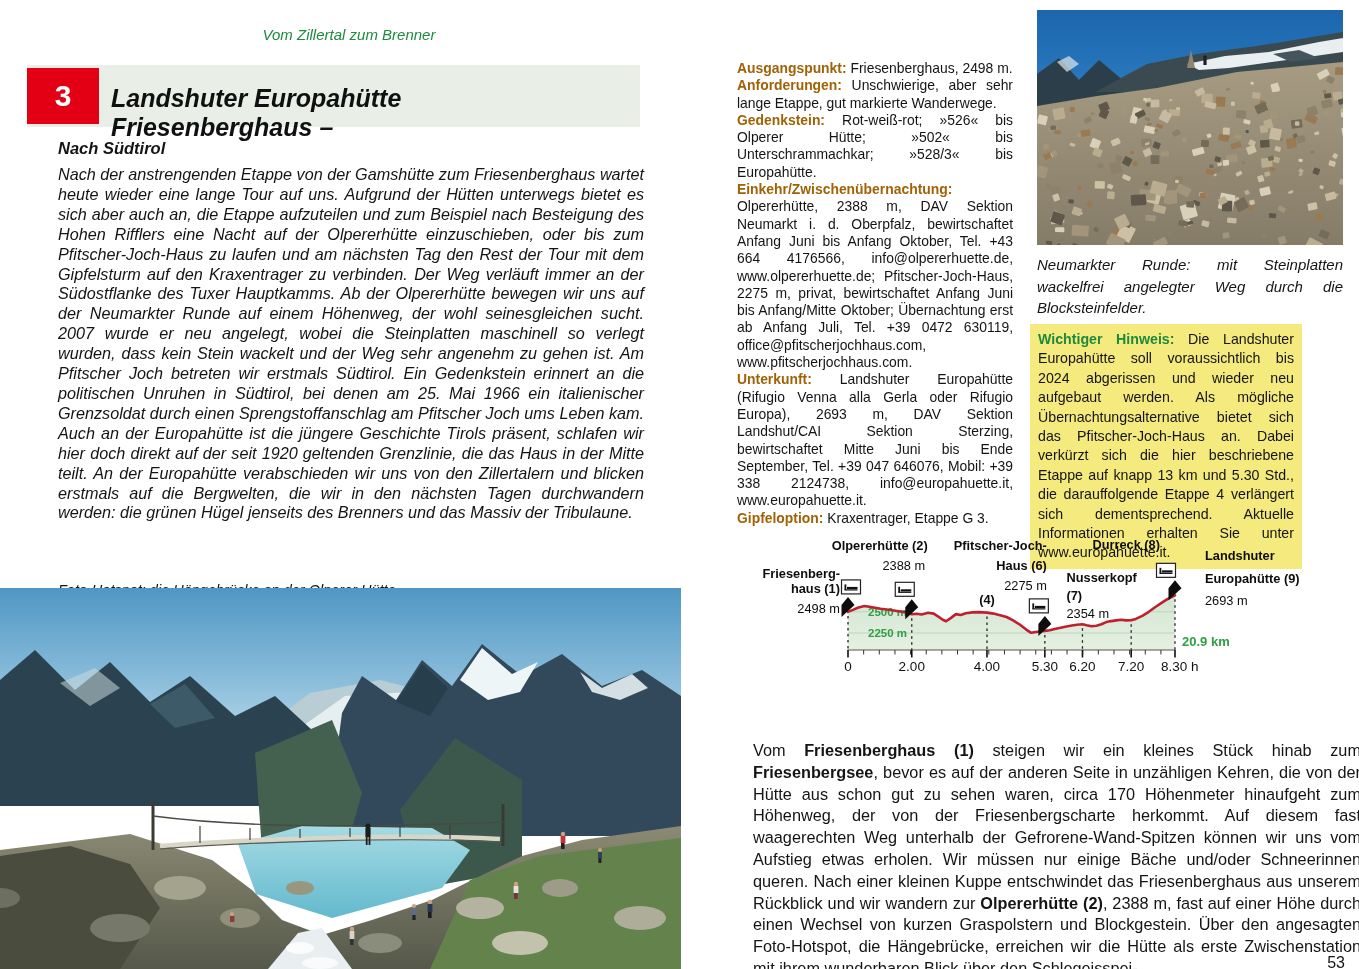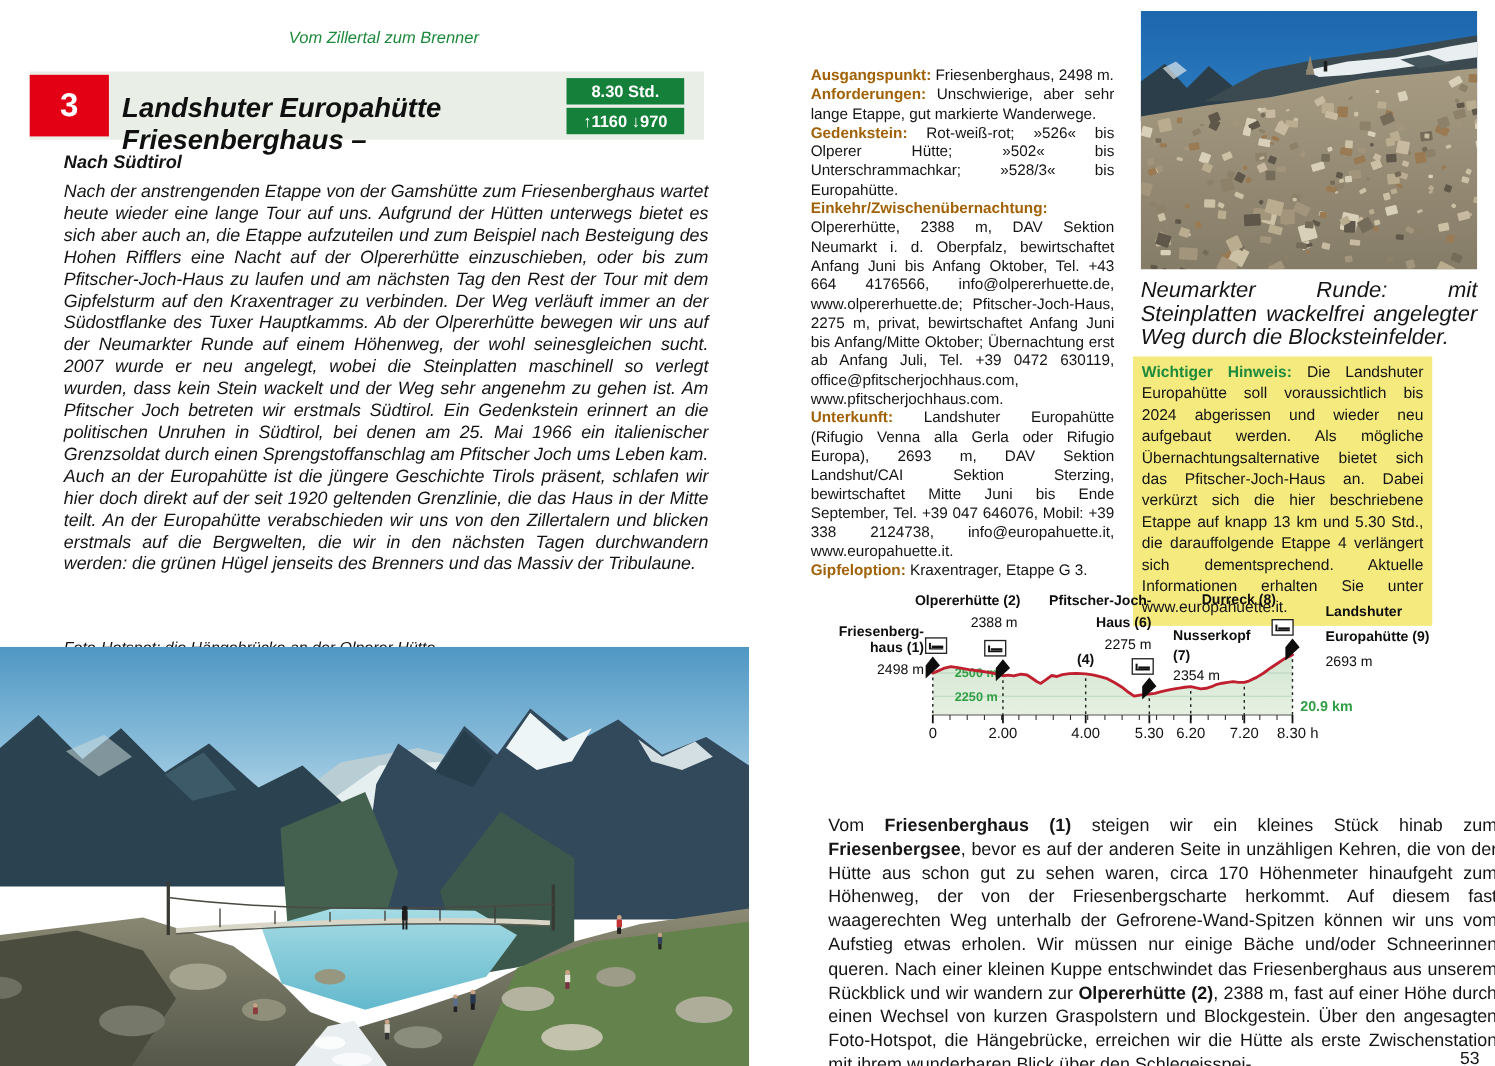--- a/index.html
+++ b/index.html
@@ -24,21 +24,21 @@
     line-height:19.9px;font-style:italic;text-align:justify;}
   .foto-caption{position:absolute;left:58px;top:582px;width:586px;font-size:14.5px;font-style:italic;}
   .hero{position:absolute;left:0;top:588px;width:681px;height:381px;}
 
   
   .info-col{position:absolute;left:737px;top:60px;width:276px;font-size:13.9px;
     line-height:17.3px;text-align:justify;}
   .info-col p{margin:0;}
   .info-label{font-weight:bold;color:#a16207;}
   .side-photo{position:absolute;left:1037px;top:10px;width:306px;height:235px;}
-  .side-caption{position:absolute;left:1037px;top:254px;width:306px;font-size:20px;
+  .side-caption{position:absolute;left:1037px;top:254px;width:306px;font-size:15px;
     line-height:21.5px;font-style:italic;text-align:justify;}
   .notice{position:absolute;left:1030px;top:324px;width:272px;background:#f5ea7e;
     padding:6px 8px;box-sizing:border-box;font-size:14.2px;line-height:19.4px;text-align:justify;}
   .notice-label{font-weight:bold;color:#1e8a3c;}
   .chart{position:absolute;left:737px;top:538px;width:608px;height:142px;}
   .chart text{font-family:"Liberation Sans",sans-serif;}
   .main-par{position:absolute;left:737px;top:724px;width:608px;margin:16px;font-size:16.3px;
     line-height:21.8px;text-align:justify;}
   .page-num{position:absolute;left:1245px;top:954px;width:100px;text-align:right;font-size:16px;}
 </style>
@@ -48,24 +48,20 @@
 <div class="sheet">
 
   <div class="running-head">Vom Zillertal zum Brenner</div>
 
   <header class="route-bar">
     <div class="route-number">3</div>
     <h1 class="route-title">
       <div>Landshuter Europahütte</div>
       <div>Friesenberghaus –</div>
     </h1>
-    <div class="badges">
-      <div class="badge">8.30 Std.</div>
-      <div class="badge">↑1160 ↓970</div>
-    </div>
   </header>
 
   <h2 class="subhead">Nach Südtirol</h2>
   <p class="intro">Nach der anstrengenden Etappe von der Gamshütte zum Friesenberghaus wartet heute wieder eine lange Tour auf uns. Aufgrund der Hütten unterwegs bietet es sich aber auch an, die Etappe aufzuteilen und zum Beispiel nach Besteigung des Hohen Rifflers eine Nacht auf der Olpererhütte einzuschieben, oder bis zum Pfitscher-Joch-Haus zu laufen und am nächsten Tag den Rest der Tour mit dem Gipfelsturm auf den Kraxentrager zu verbinden. Der Weg verläuft immer an der Südostflanke des Tuxer Hauptkamms. Ab der Olpererhütte bewegen wir uns auf der Neumarkter Runde auf einem Höhenweg, der wohl seinesgleichen sucht. 2007 wurde er neu angelegt, wobei die Steinplatten maschinell so verlegt wurden, dass kein Stein wackelt und der Weg sehr angenehm zu gehen ist. Am Pfitscher Joch betreten wir erstmals Südtirol. Ein Gedenkstein erinnert an die politischen Unruhen in Südtirol, bei denen am 25. Mai 1966 ein italienischer Grenzsoldat durch einen Sprengstoffanschlag am Pfitscher Joch ums Leben kam. Auch an der Europahütte ist die jüngere Geschichte Tirols präsent, schlafen wir hier doch direkt auf der seit 1920 geltenden Grenzlinie, die das Haus in der Mitte teilt. An der Europahütte verabschieden wir uns von den Zillertalern und blicken erstmals auf die Bergwelten, die wir in den nächsten Tagen durchwandern werden: die grünen Hügel jenseits des Brenners und das Massiv der Tribulaune.</p>
   <div class="foto-caption">Foto-Hotspot: die Hängebrücke an der Olperer Hütte</div>
 
   <div class="hero">
     <svg viewBox="0 0 681 381" width="681" height="381">
       <defs>
         <linearGradient id="sky" x1="0" y1="0" x2="0" y2="1">

